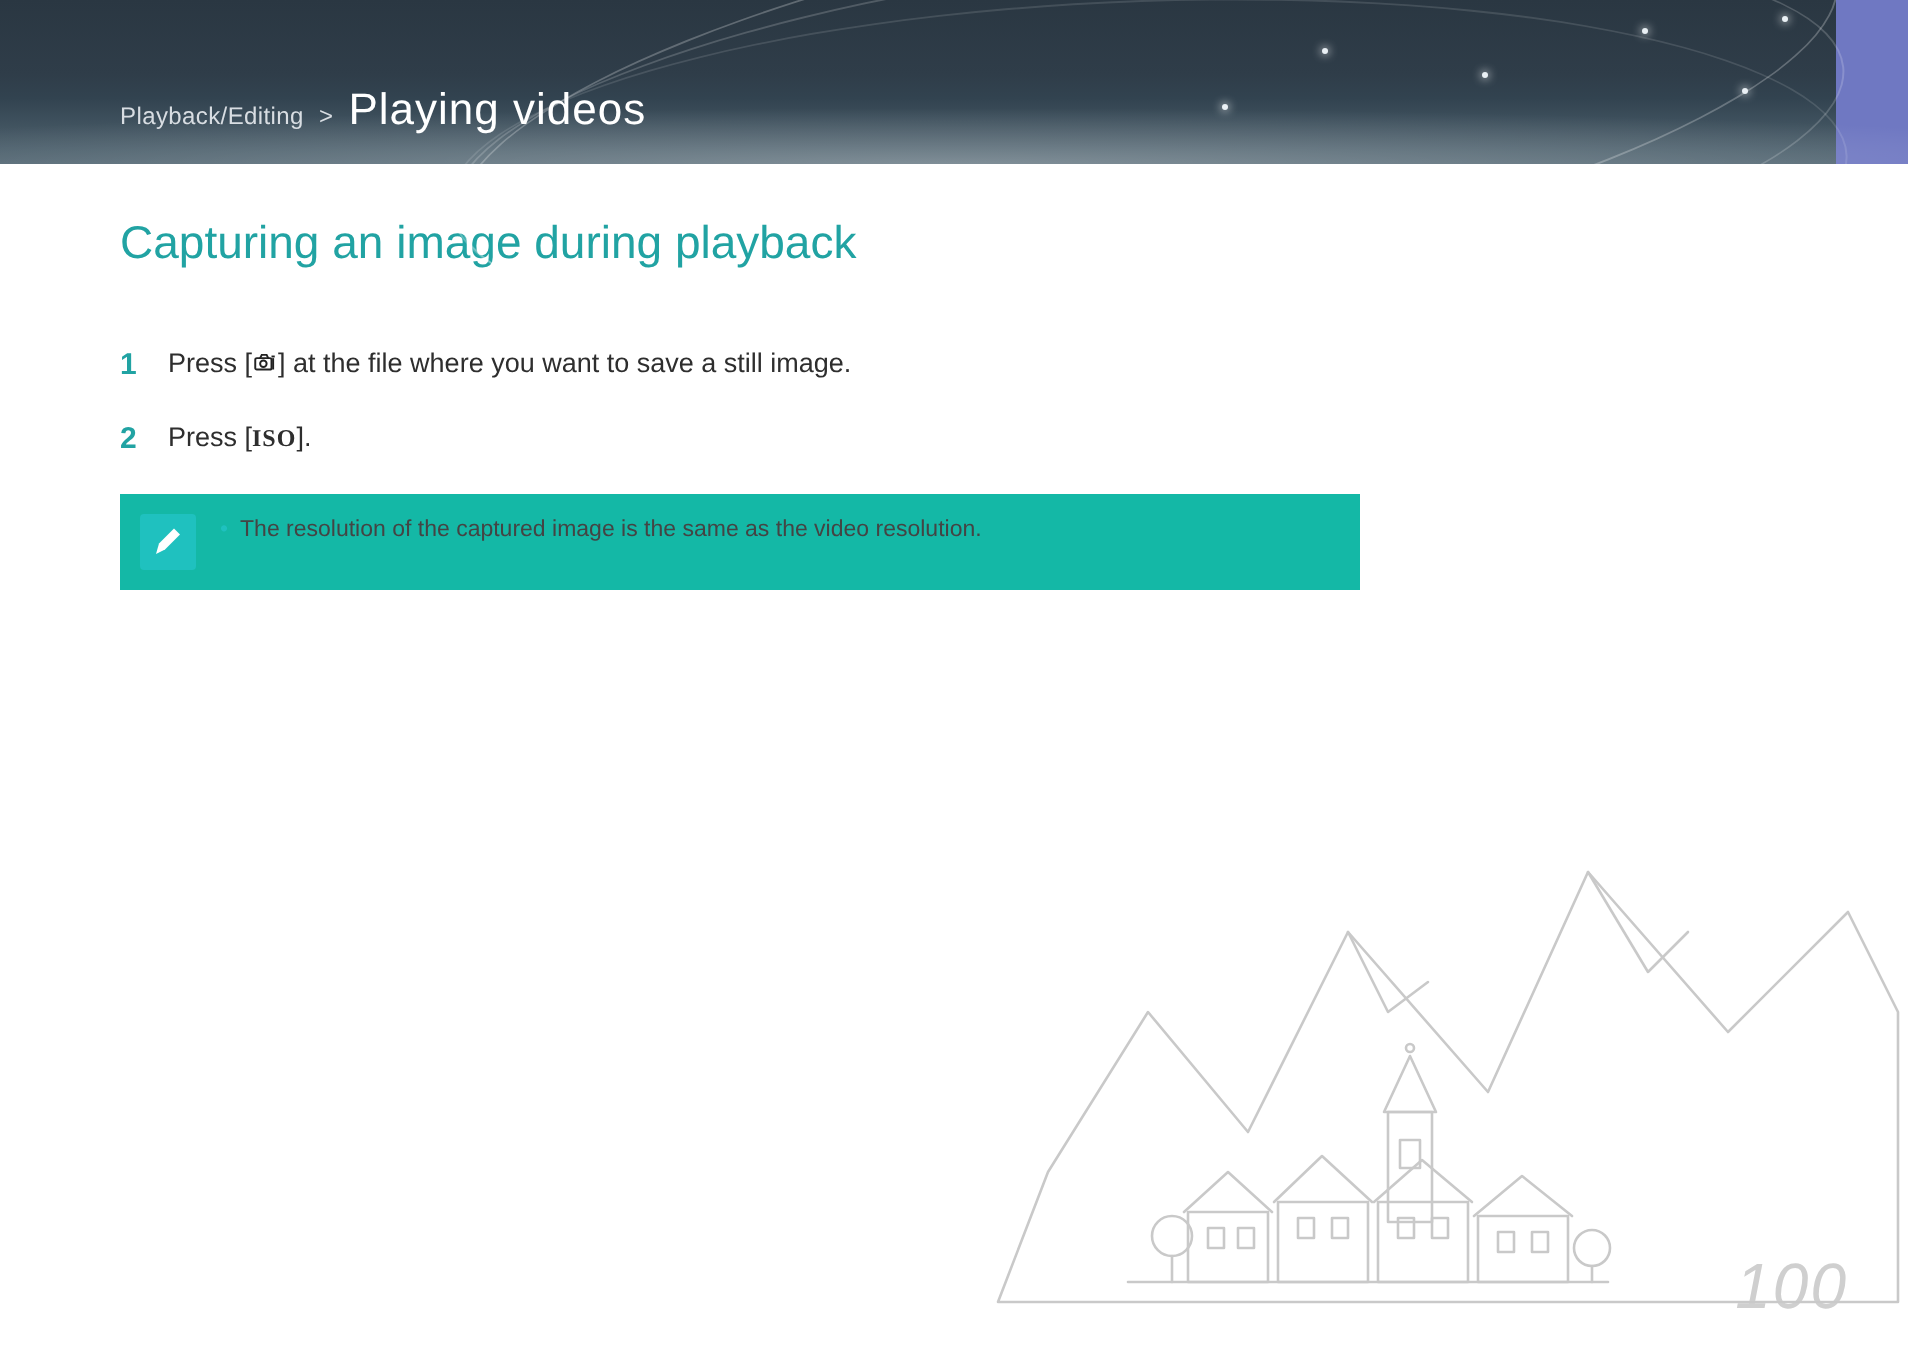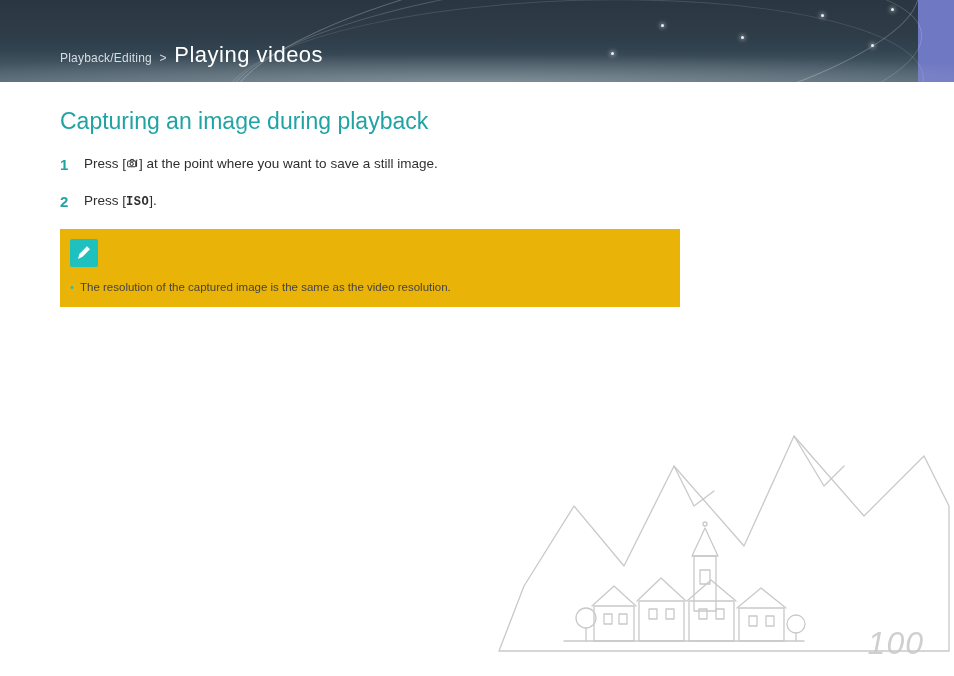--- a/index.html
+++ b/index.html
@@ -51,37 +51,37 @@
   
   .content {
     padding: 26px 60px;
     max-width: 680px;
   }
   .section-heading {
     color: #21a3a3;
     font-weight: 400;
     font-size: 23px;
     line-height: 1.2;
-    margin-bottom: 18px;
+    margin-bottom: 36px;
     font-stretch: condensed;
   }
   .step { display: flex; gap: 10px; margin-bottom: 16px; font-size: 13.5px; color:#2e2e2e; line-height:1.45; }
   .step .num { color: #21a3a3; font-weight: 600; font-size: 15px; min-width: 14px; font-family: "Arial Narrow", Arial, sans-serif; }
 
   .key-icon {
     display:inline-flex; align-items:center; justify-content:center;
     vertical-align:-2px;
     width:13px; height:13px;
   }
 
   
   .note {
     display:flex; gap:12px; align-items:flex-start;
-    background:#eab308; padding:10px 12px 10px 10px;
-    margin-top:6px; width: 620px; flex-direction: column;
+    background:#14b8a6; padding:10px 12px 10px 10px;
+    margin-top:6px; width: 620px;
   }
   .note-icon {
     width:28px; height:28px; background:#1fc1bf; border-radius:2px;
     display:flex; align-items:center; justify-content:center;
     flex-shrink:0;
   }
   .note ul { list-style:none; font-size:11.5px; color:#444; line-height:1.55; }
   .note ul li::before { content:"•"; color:#1fc1bf; margin-right:6px; }
 
   
@@ -92,21 +92,21 @@
     letter-spacing:1px;
   }
 
   
   .illustration {
     position:absolute; right:0; bottom:20px; width:460px; height:260px;
     pointer-events:none;
   }
 
   
-  .iso-label { font-family: Liberation Mono, monospace; font-weight:900; font-size:12px; letter-spacing:.5px; }
+  .iso-label { font-family: Liberation Serif, serif; font-weight:900; font-size:12px; letter-spacing:.5px; }
 </style>
 </head>
 <body>
 
 <div class="header">
   <div class="tab-right"></div>
   <div class="swoosh"></div>
   <div class="swoosh two"></div>
   <div class="swoosh three"></div>
   <span class="sparkle s1"></span>
@@ -129,21 +129,21 @@
     <div class="num">1</div>
     <div>
       <span>Press [</span><span class="key-icon">
           <svg viewBox="0 0 16 16" width="13" height="13">
             <rect x="2" y="5" width="10" height="7" rx="1" fill="none" stroke="#222" stroke-width="1.2"></rect>
             <path d="M5 5 L6 3 H9 L10 5" fill="none" stroke="#222" stroke-width="1.2"></path>
             <circle cx="7" cy="8.5" r="2" fill="none" stroke="#222" stroke-width="1.2"></circle>
             <line x1="13" y1="5" x2="13" y2="12" stroke="#222" stroke-width="1.2"></line>
             <path d="M12 4 L14 4" stroke="#222" stroke-width="1.2"></path>
           </svg>
-        </span><span>] at the point where you want to save a still image.</span>
+        </span><span>] at the file where you want to save a still image.</span>
     </div>
   </div>
 
   <div class="step">
     <div class="num">2</div>
     <div>
       <span>Press [</span><span class="iso-label">ISO</span><span>].</span>
     </div>
   </div>
 

